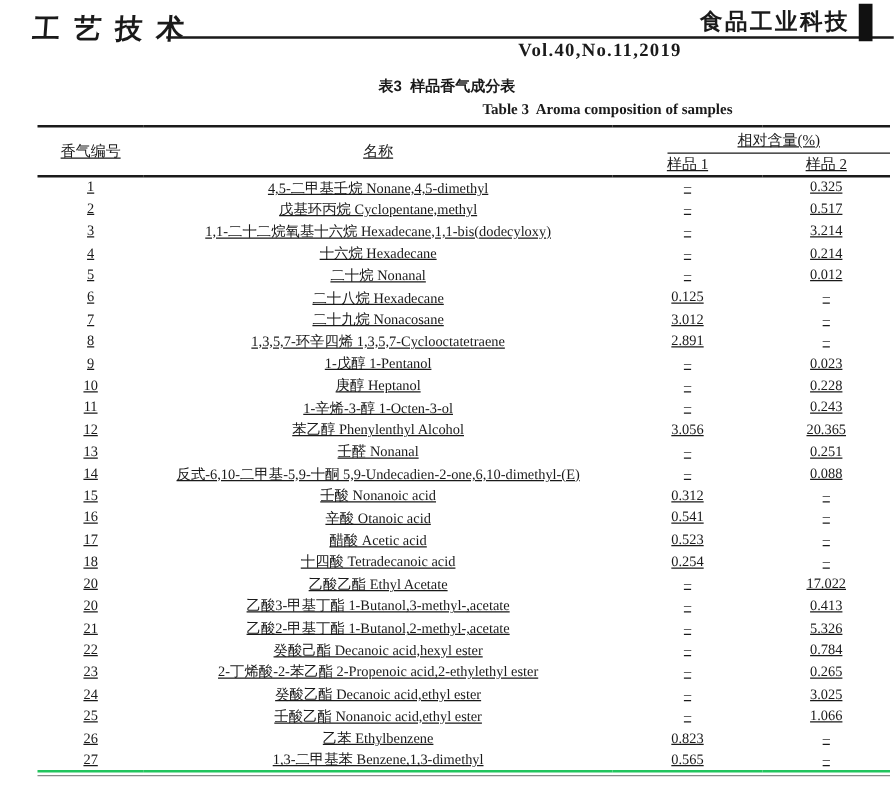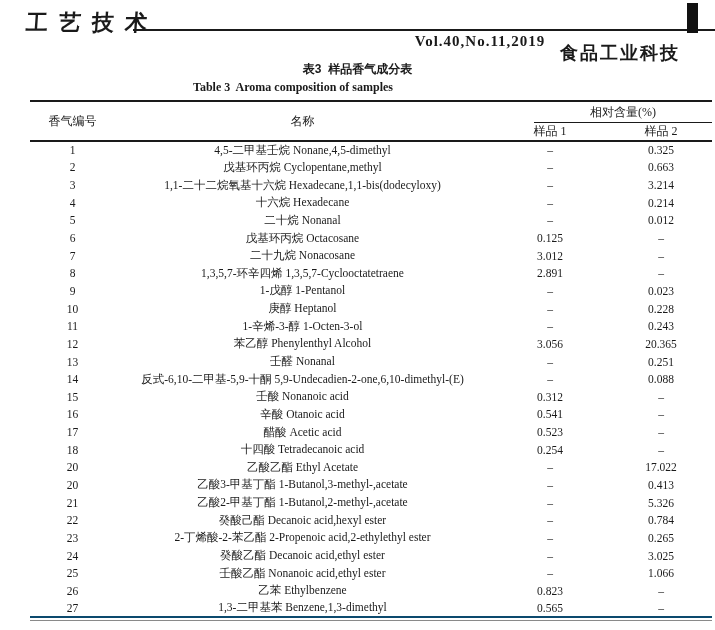--- a/index.html
+++ b/index.html
@@ -21,21 +21,20 @@
   }
   .main-rule {
     position: absolute; left: 133px; right: 0; top: 29px;
     height: 2px; background: #1a1a1a;
   }
   .logo-right {
     position: absolute; right: 35px; top: 5px;
     font-family: Liberation Sans, sans-serif;
     font-weight: 900; font-size: 18px; letter-spacing: 2px;
     white-space: nowrap;
-    margin-top: 36px;
   }
   .logo-bar {
     position: absolute; right: 17px; top: 3px;
     width: 11px; height: 30px; background: #111;
   }
   .vol-info {
     position: absolute; left: 480px; top: 33px;
     transform: translateX(-50%);
     font-weight: bold;
     font-size: 15px; letter-spacing: 1px; white-space: nowrap;
@@ -43,32 +42,33 @@
 
   
   .tbl-title-zh {
     position: absolute; left: 0; top: 61px; width: 715px;
     text-align: center;
     font-family: "Liberation Sans", "DejaVu Sans", sans-serif;
     font-weight: bold; font-size: 12px; white-space: pre;
   }
   .tbl-title-en {
     position: absolute; left: 0; top: 80px; width: 586px;
-    text-align: center;
+    text-align: right;
     font-weight: bold; font-size: 12px; white-space: pre;
   }
 
   
   .tbl-wrap { position: absolute; left: 30px; top: 100px; width: 682px; }
   table.aroma {
     width: 682px;
     border-collapse: collapse;
     border-top: 2px solid #1a1a1a;
-    border-bottom: 2px solid #0c4a6e;
+    border-bottom: 2px solid #22c55e;
     table-layout: fixed;
+    text-decoration: underline;
   }
   col.c1 { width: 85px; }
   col.c2 { width: 375px; }
   col.c3 { width: 120px; }
   col.c4 { width: 102px; }
 
   thead th {
     font-weight: normal;
     font-size: 12px;
     text-align: center;
@@ -133,21 +133,21 @@
         <tr>
           <td>1</td>
           <td>4,5-二甲基壬烷 Nonane,4,5-dimethyl</td>
           <td>–</td>
           <td>0.325</td>
         </tr>
         <tr>
           <td>2</td>
           <td>戊基环丙烷 Cyclopentane,methyl</td>
           <td>–</td>
-          <td>0.663</td>
+          <td>0.517</td>
         </tr>
         <tr>
           <td>3</td>
           <td>1,1-二十二烷氧基十六烷 Hexadecane,1,1-bis(dodecyloxy)</td>
           <td>–</td>
           <td>3.214</td>
         </tr>
         <tr>
           <td>4</td>
           <td>十六烷 Hexadecane</td>
@@ -155,21 +155,21 @@
           <td>0.214</td>
         </tr>
         <tr>
           <td>5</td>
           <td>二十烷 Nonanal</td>
           <td>–</td>
           <td>0.012</td>
         </tr>
         <tr>
           <td>6</td>
-          <td>戊基环丙烷 Octacosane</td>
+          <td>二十八烷 Hexadecane</td>
           <td>0.125</td>
           <td>–</td>
         </tr>
         <tr>
           <td>7</td>
           <td>二十九烷 Nonacosane</td>
           <td>3.012</td>
           <td>–</td>
         </tr>
         <tr>

